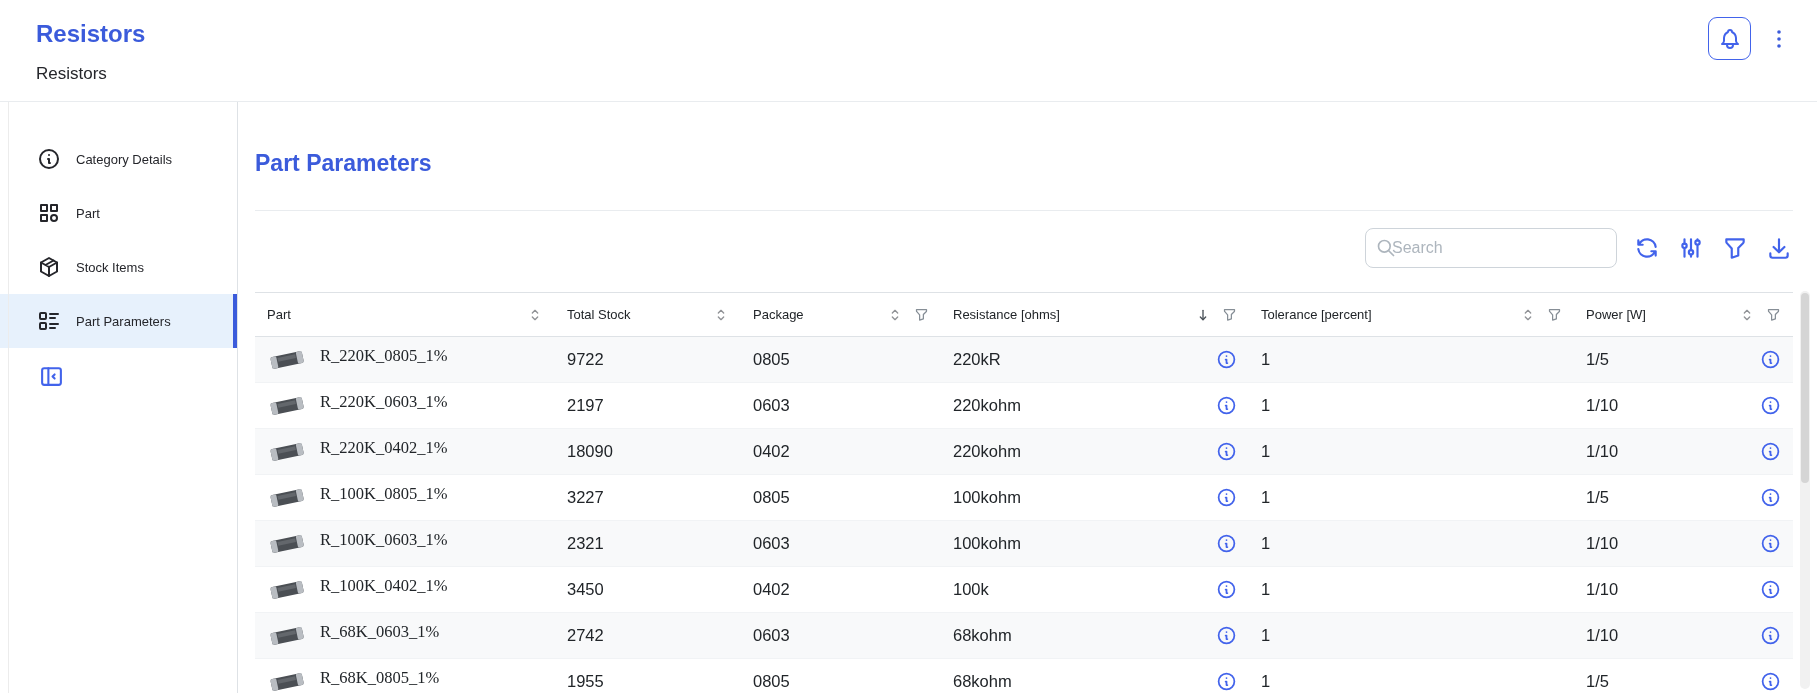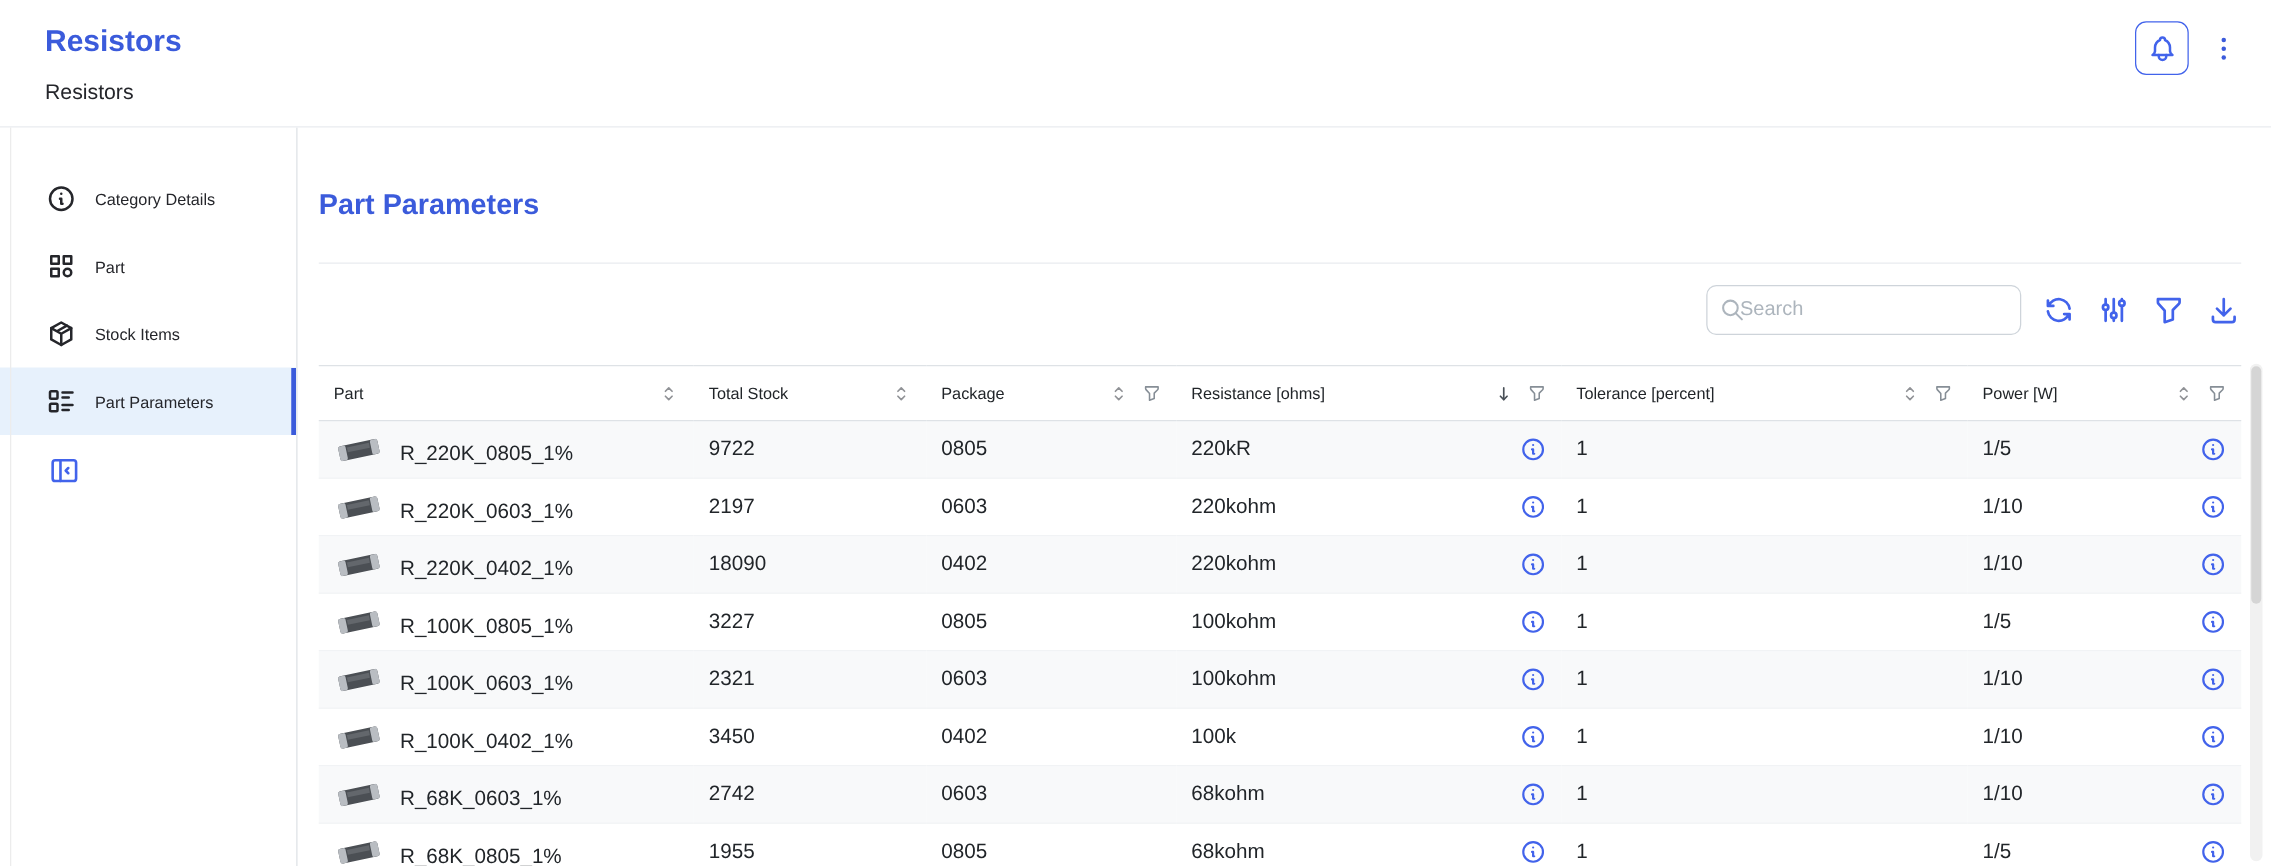--- a/index.html
+++ b/index.html
@@ -67,21 +67,21 @@
   .data-table th { height: 44px; padding: 0 12px; font-size: 13px; font-weight: 400; text-align: center; cursor: pointer; }
   .th-inner { display: flex; align-items: center; justify-content: space-between; gap: 8px; }
   .th-label { white-space: nowrap; overflow: hidden; }
   .th-icons { display: flex; align-items: center; gap: 11px; flex: none; color: #909296; }
   .sort-desc { color: #495057; }
   .funnel-btn { display: flex; color: #868e96; cursor: pointer; }
 
   .data-table td { height: 46px; padding: 0 12px; font-size: 16.5px; color: #212529; }
   .data-table tbody tr { border-bottom: 1px solid #f1f3f5; cursor: pointer; }
   .data-table tbody tr:nth-child(odd) { background: var(--row-alt); }
-  .cell-part { display: flex; align-items: flex-end; gap: 13px; }
+  .cell-part { display: flex; align-items: flex-start; gap: 13px; font-family: Liberation Serif, serif; }
   .thumb { width: 40px; height: 27px; flex: none; display: flex; align-items: center; }
   .cell-flex { display: flex; align-items: center; justify-content: space-between; }
   .info-btn { display: flex; color: var(--icon-blue); cursor: pointer; }
 
   
   .scrollbar { position: absolute; right: 7px; top: 291px; bottom: 4px; width: 10px; background: #f1f1f1; border-radius: 5px; }
   .scroll-thumb { position: absolute; top: 2px; left: 1px; width: 8px; height: 190px; background: #d5d5d5; border-radius: 4px; }
 </style>
 </head>
 <body>

